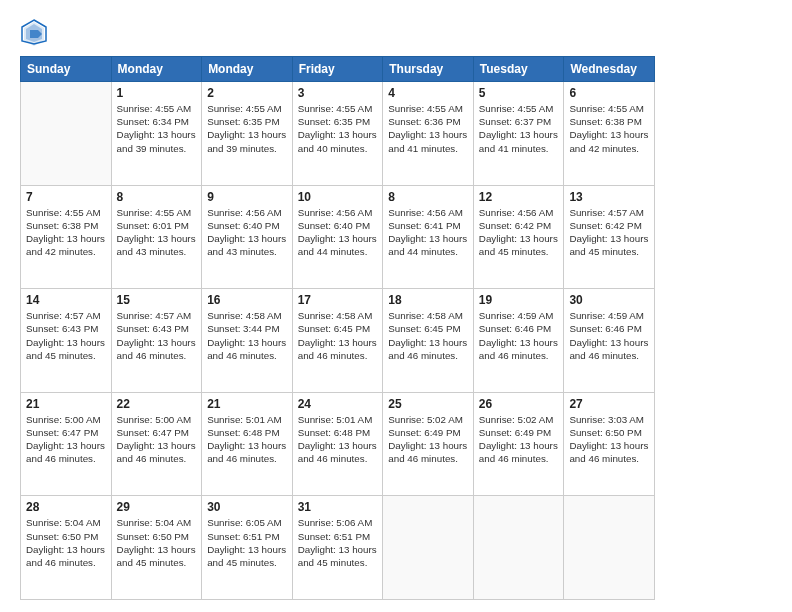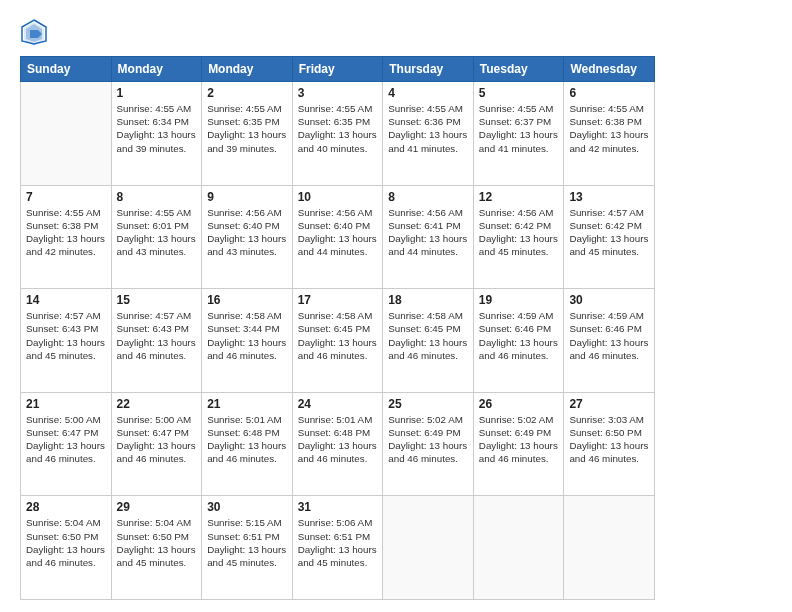--- a/index.html
+++ b/index.html
@@ -336,21 +336,21 @@
           </td>
           <td>
             <div class="day-num">29</div>
             <div class="day-info">Sunrise: 5:04 AM</div>
             <div class="day-info">Sunset: 6:50 PM</div>
             <div class="day-info">Daylight: 13 hours</div>
             <div class="day-info">and 45 minutes.</div>
           </td>
           <td>
             <div class="day-num">30</div>
-            <div class="day-info">Sunrise: 5:15 AM</div>
+            <div class="day-info">Sunrise: 6:05 AM</div>
             <div class="day-info">Sunset: 6:51 PM</div>
             <div class="day-info">Daylight: 13 hours</div>
             <div class="day-info">and 45 minutes.</div>
           </td>
           <td>
             <div class="day-num">31</div>
             <div class="day-info">Sunrise: 5:06 AM</div>
             <div class="day-info">Sunset: 6:51 PM</div>
             <div class="day-info">Daylight: 13 hours</div>
             <div class="day-info">and 45 minutes.</div>

